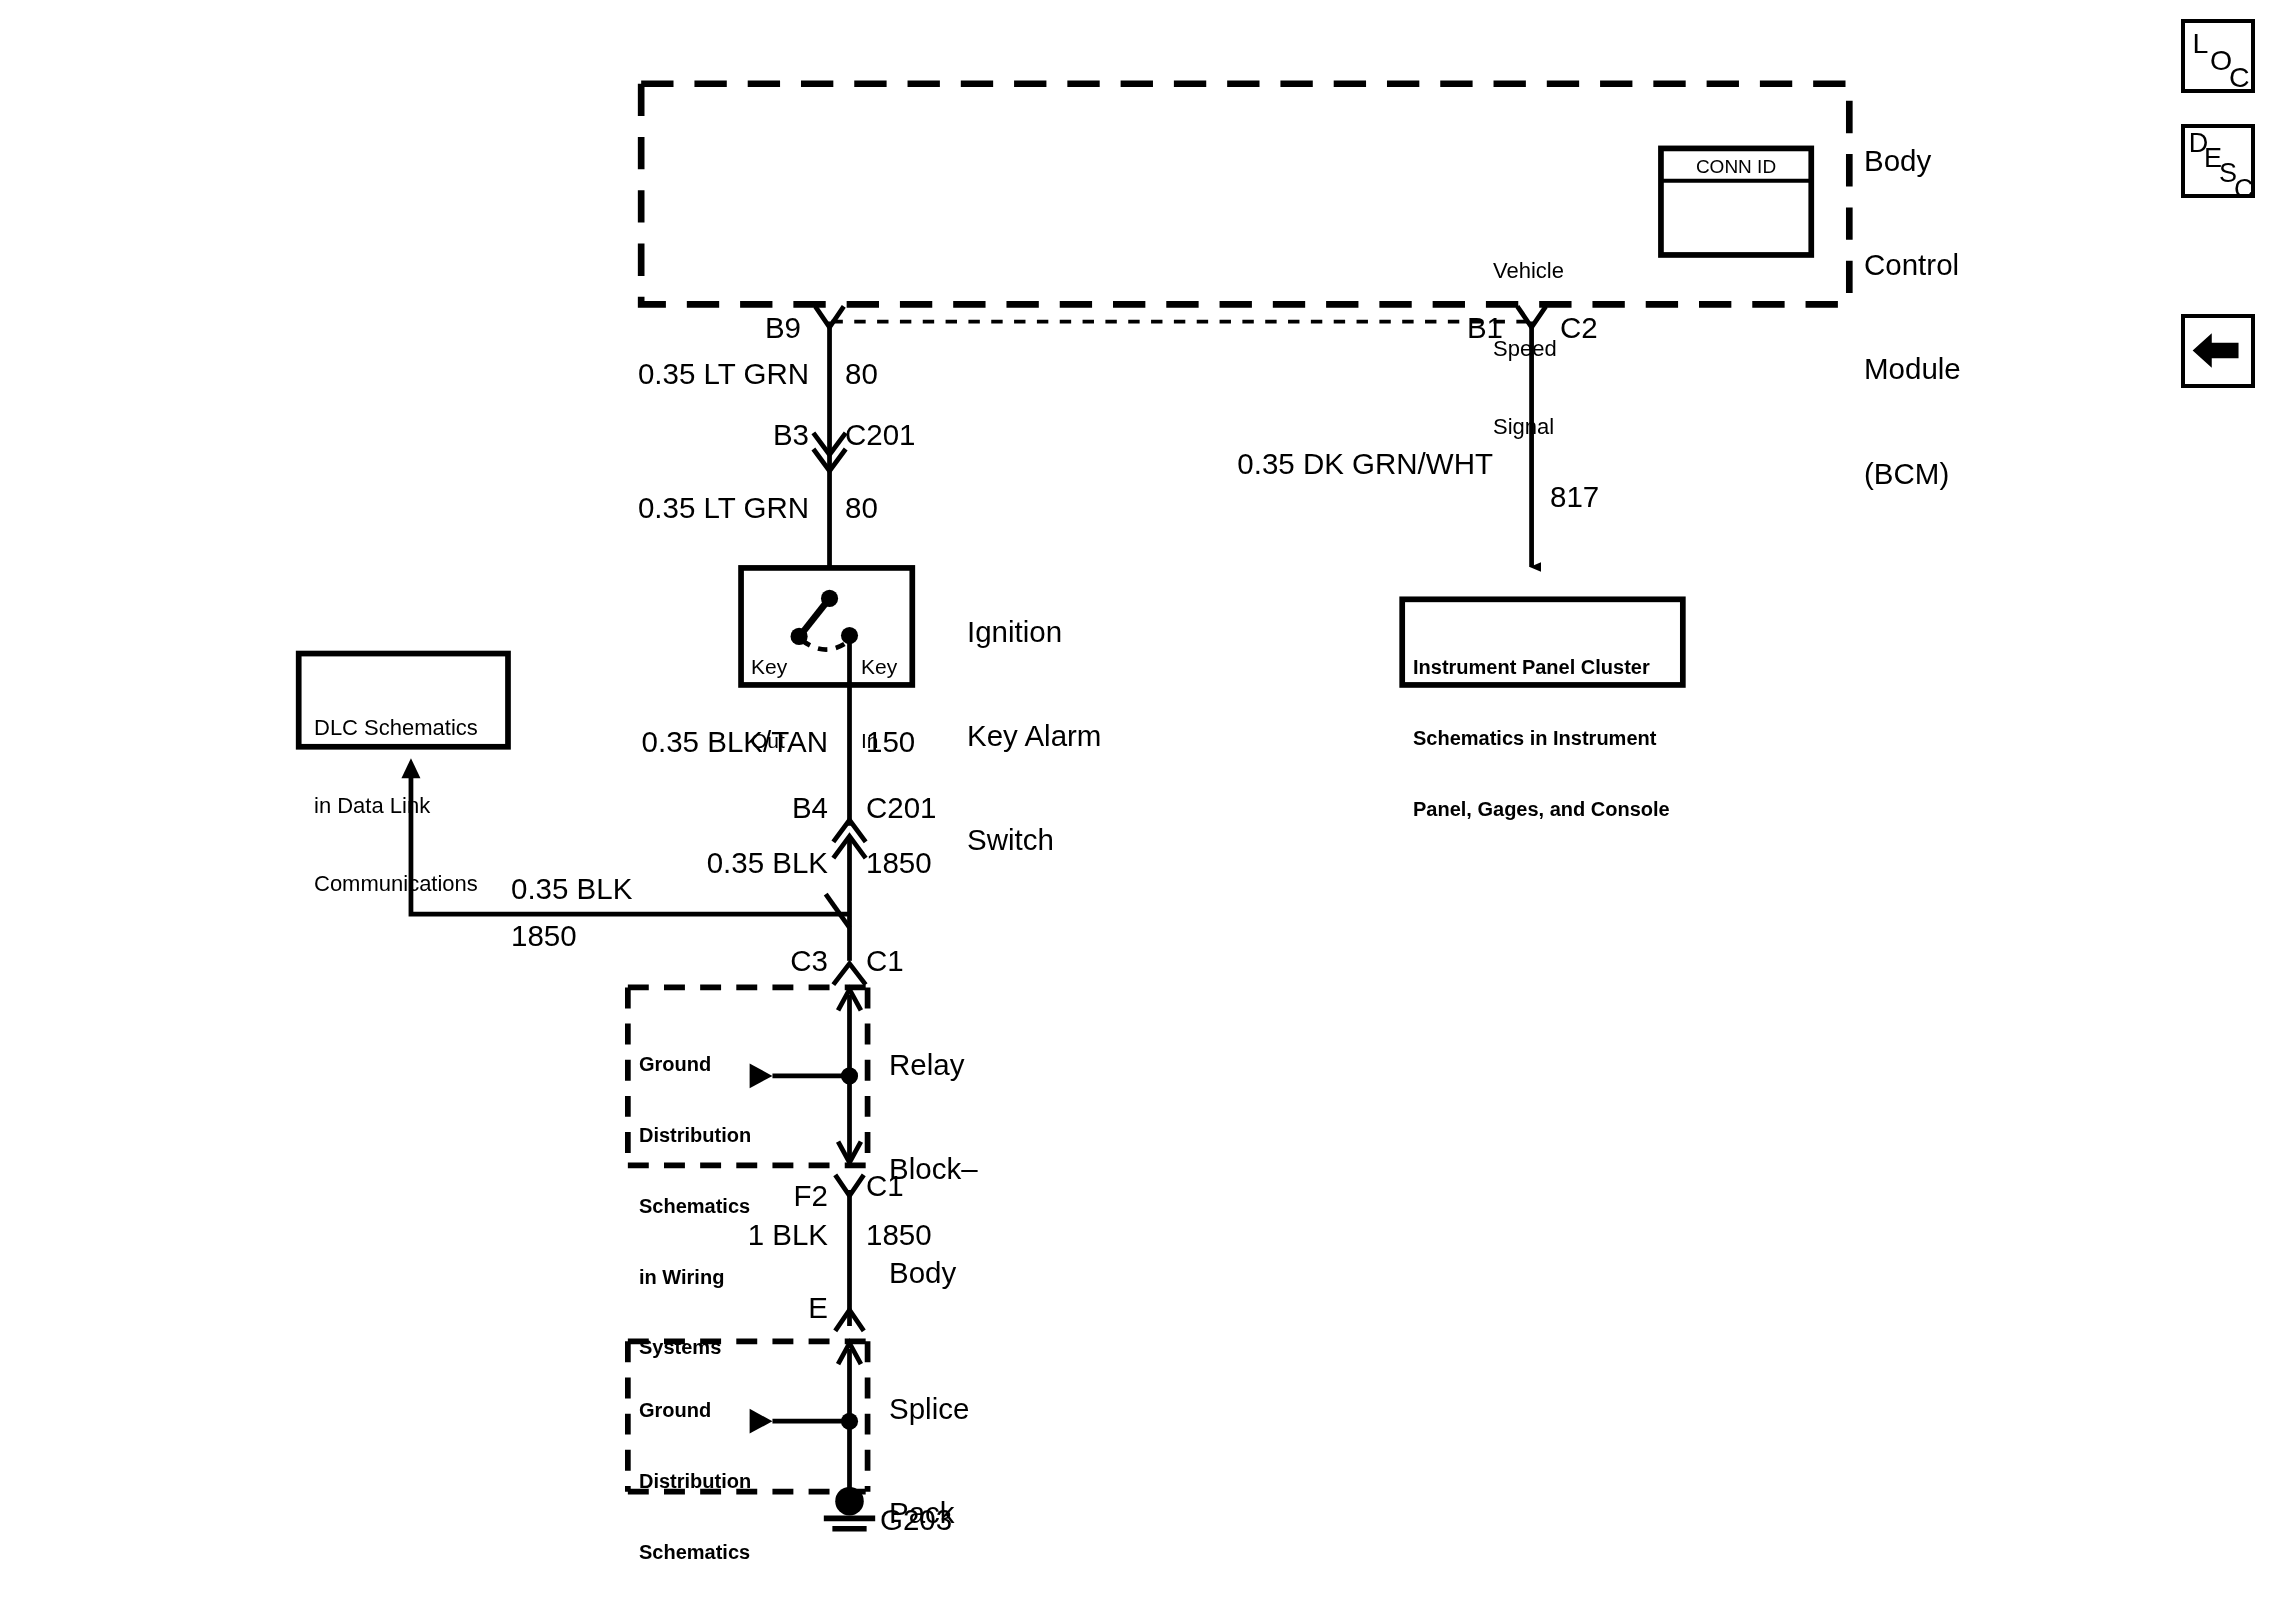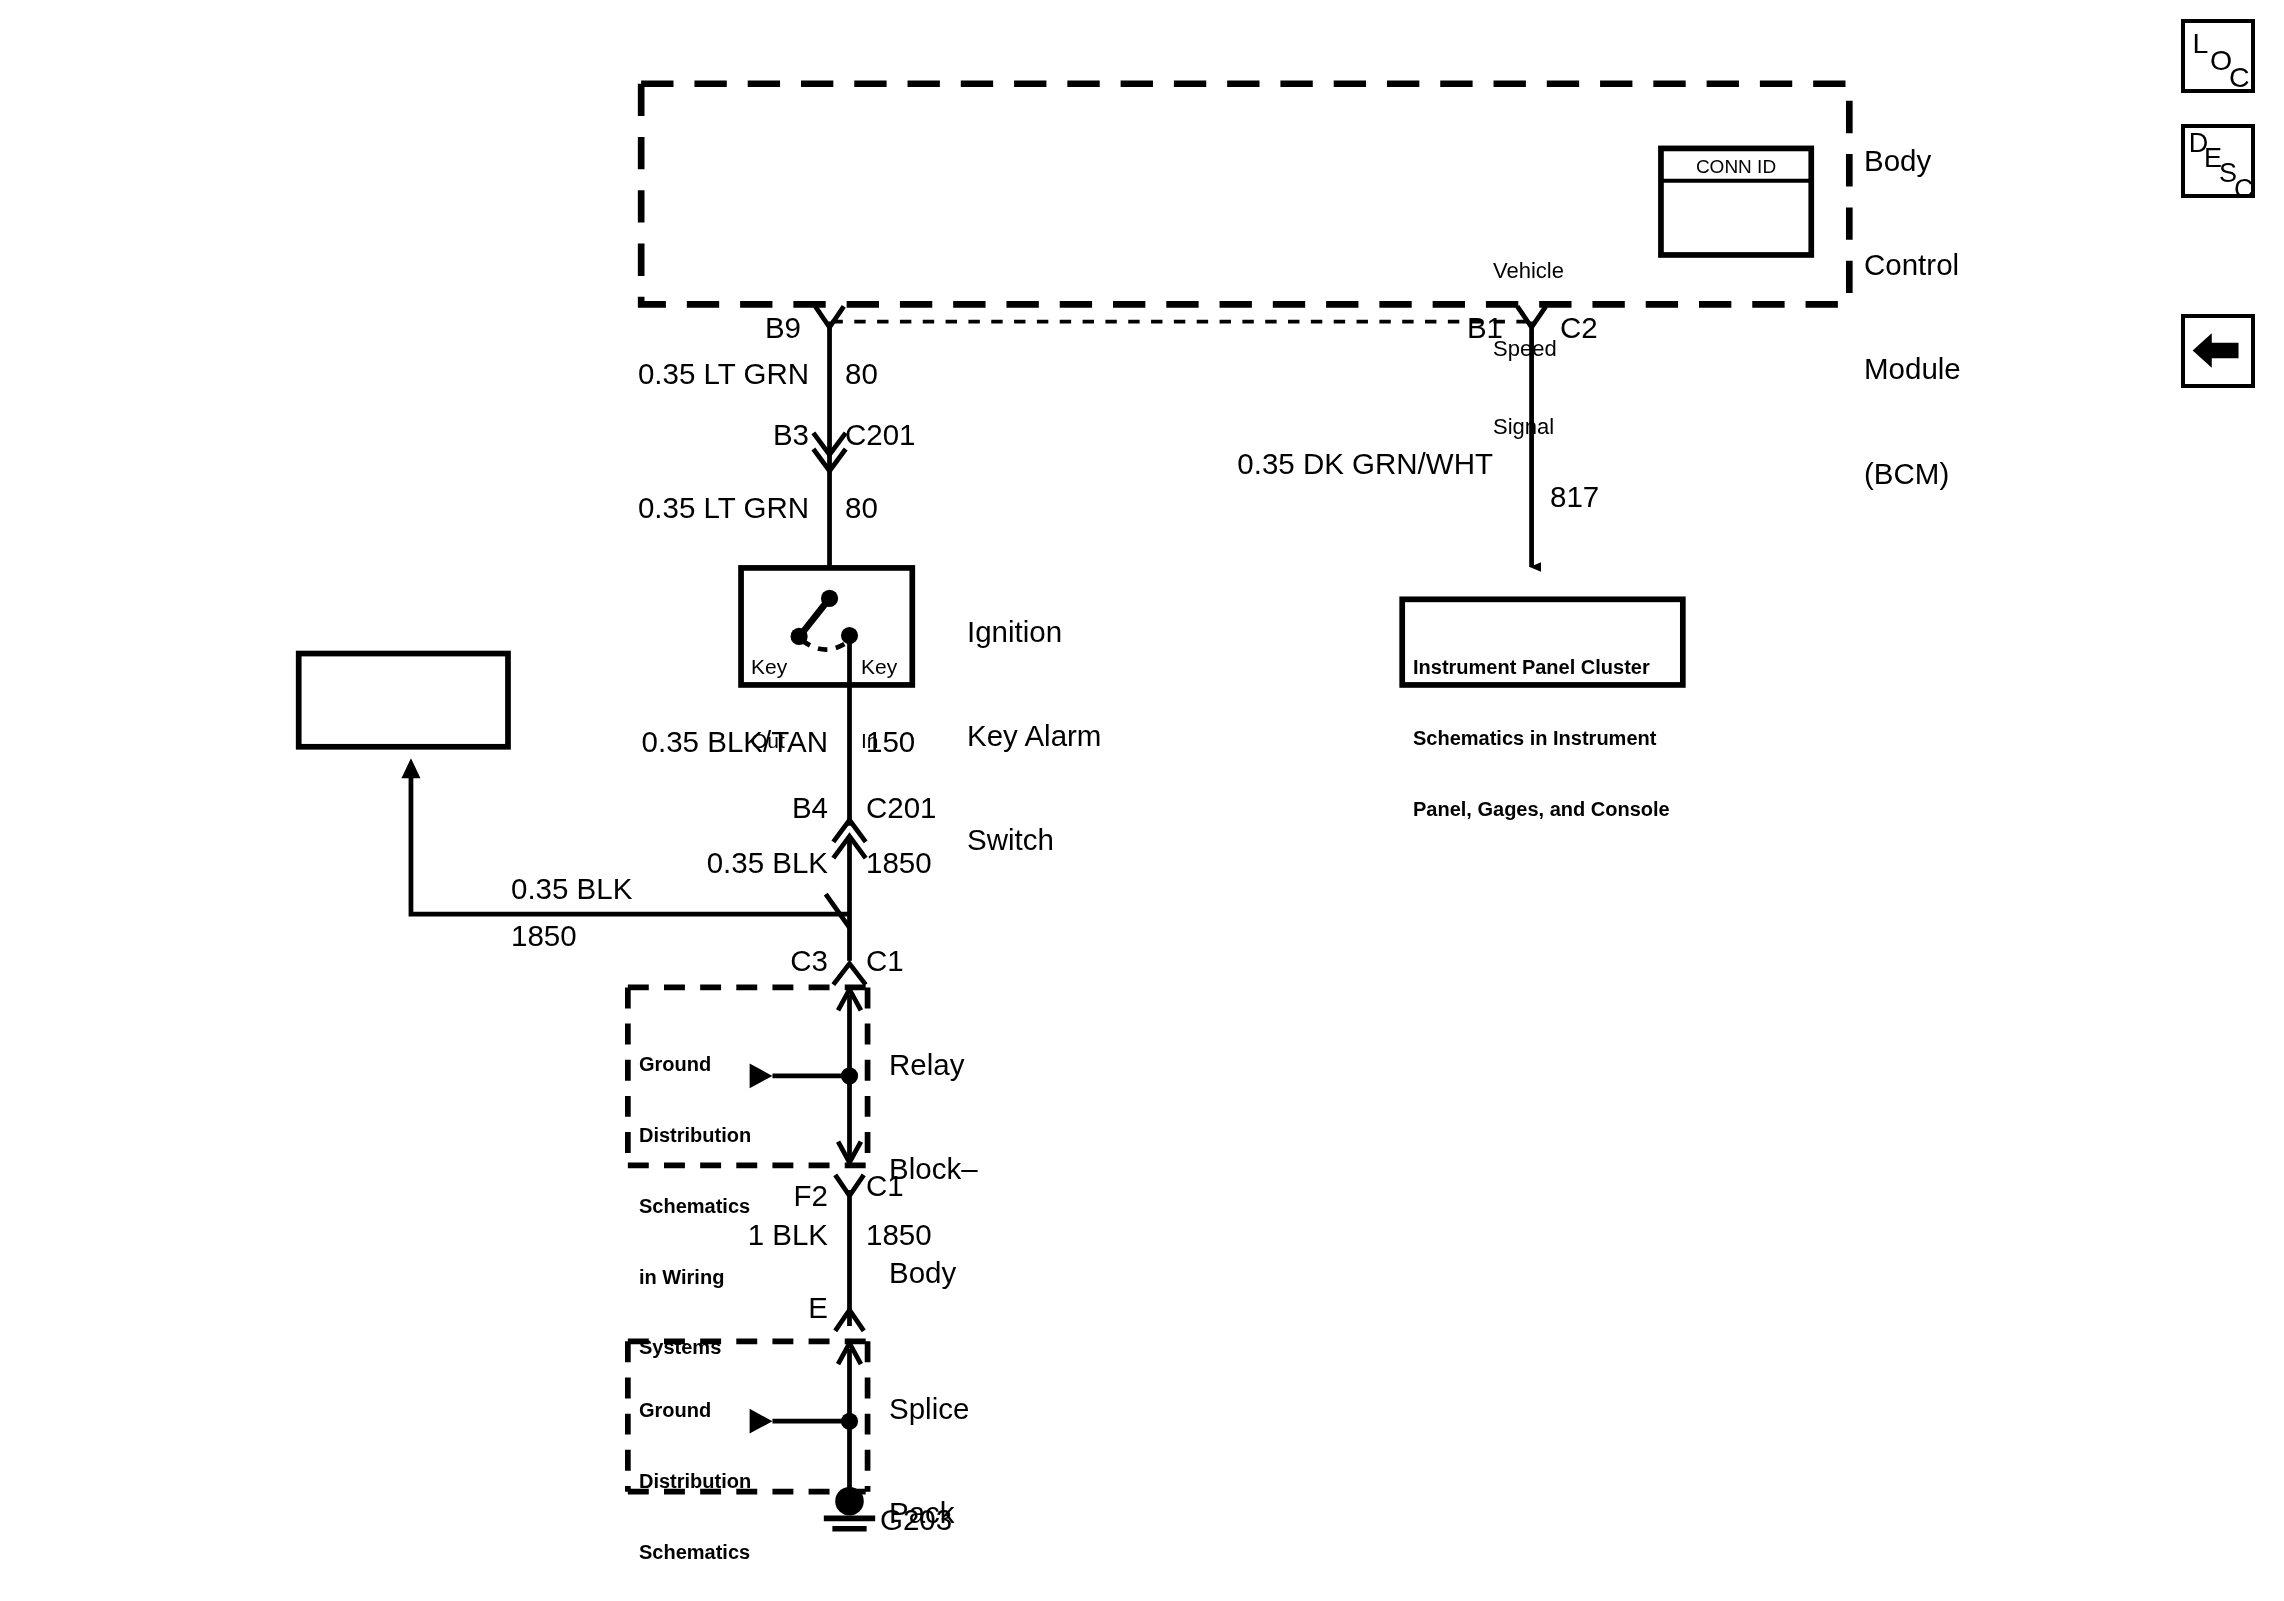--- a/index.html
+++ b/index.html
@@ -206,20 +206,25 @@
     <div>Key</div>
     <div>In</div>
   </div>
 
   <div class="lbl t-big" style="left:927px; top:545px;margin-left:40px;">
     <div>Ignition</div>
     <div>Key Alarm</div>
     <div>Switch</div>
   </div>
 
+  <div class="lbl t-small" style="left:314px; top:663px; width:190px;">
+    <div>DLC Schematics</div>
+    <div>in Data Link</div>
+    <div>Communications</div>
+  </div>
 
   <div class="lbl t-tiny" style="left:1413px; top:609px; width:271px;">
     <div>Instrument Panel Cluster</div>
     <div>Schematics in Instrument</div>
     <div>Panel, Gages, and Console</div>
   </div>
 
   <div class="lbl t-big right" style="left:1122px; top:447px; width:371px;">0.35 DK GRN/WHT</div>
   <div class="lbl t-big" style="left:1550px; top:447px;margin-top:33px;">817</div>
 

